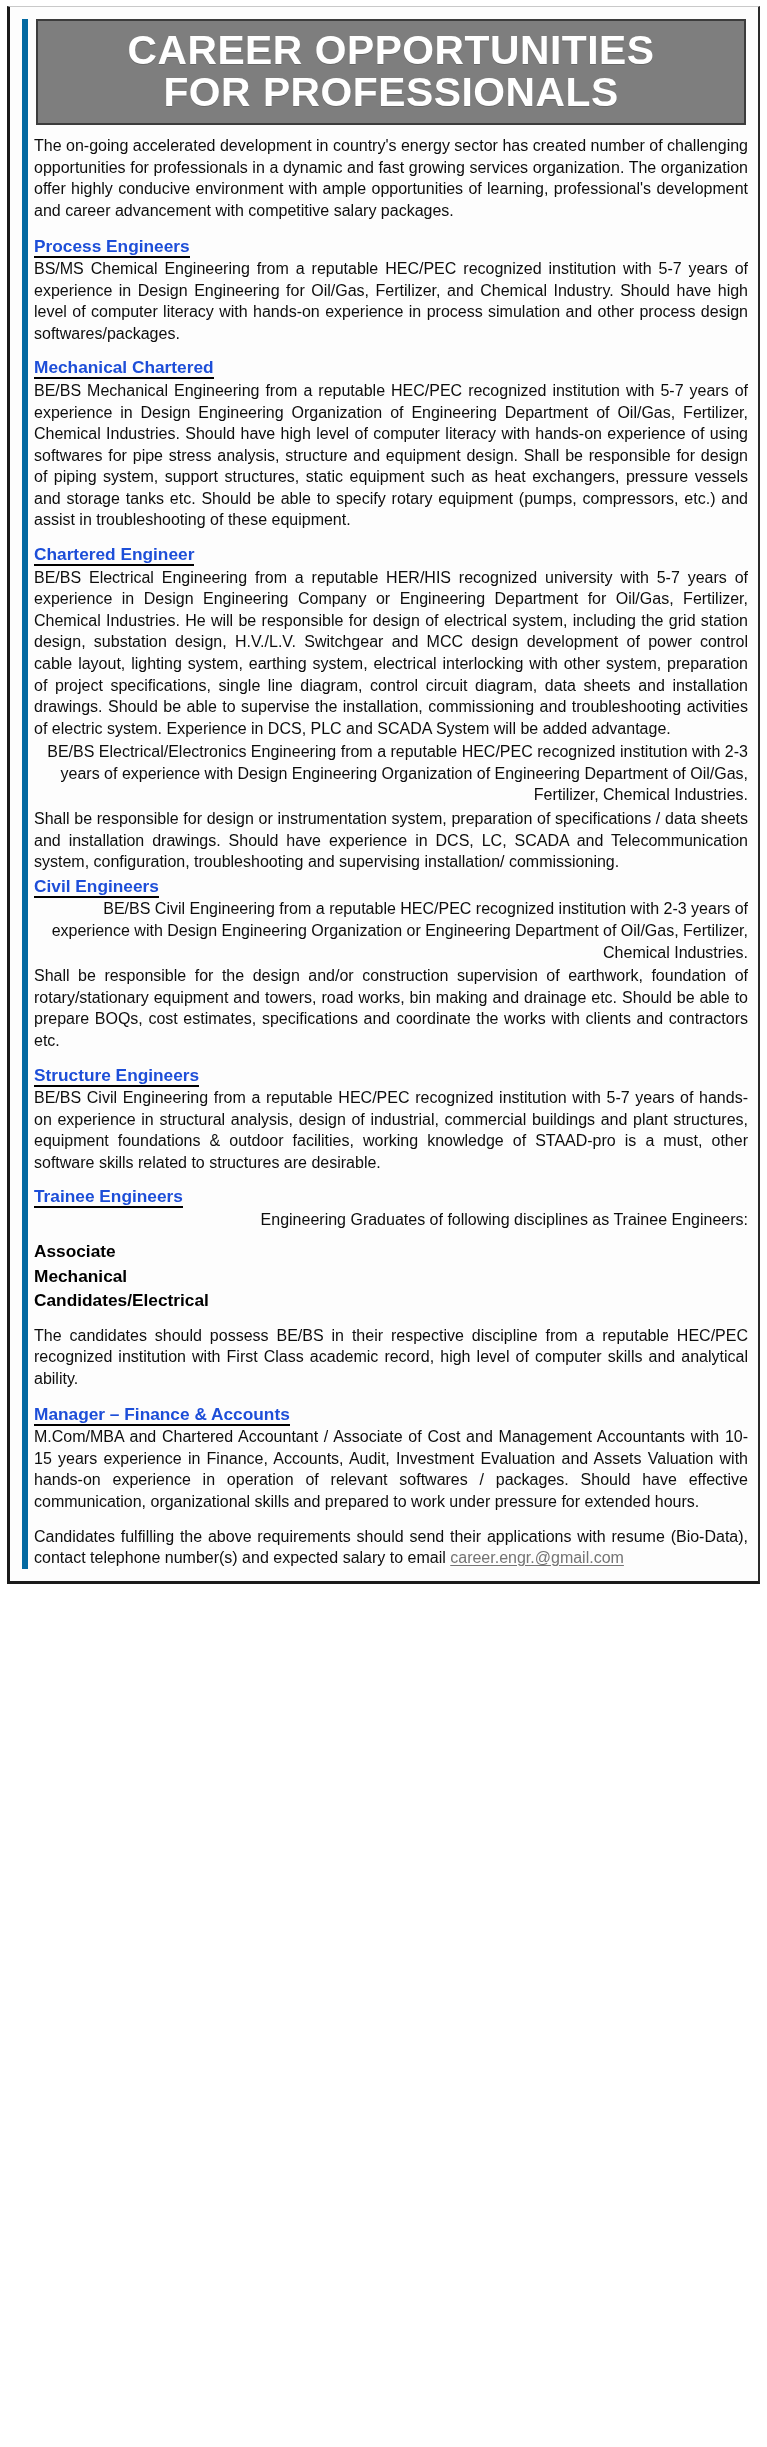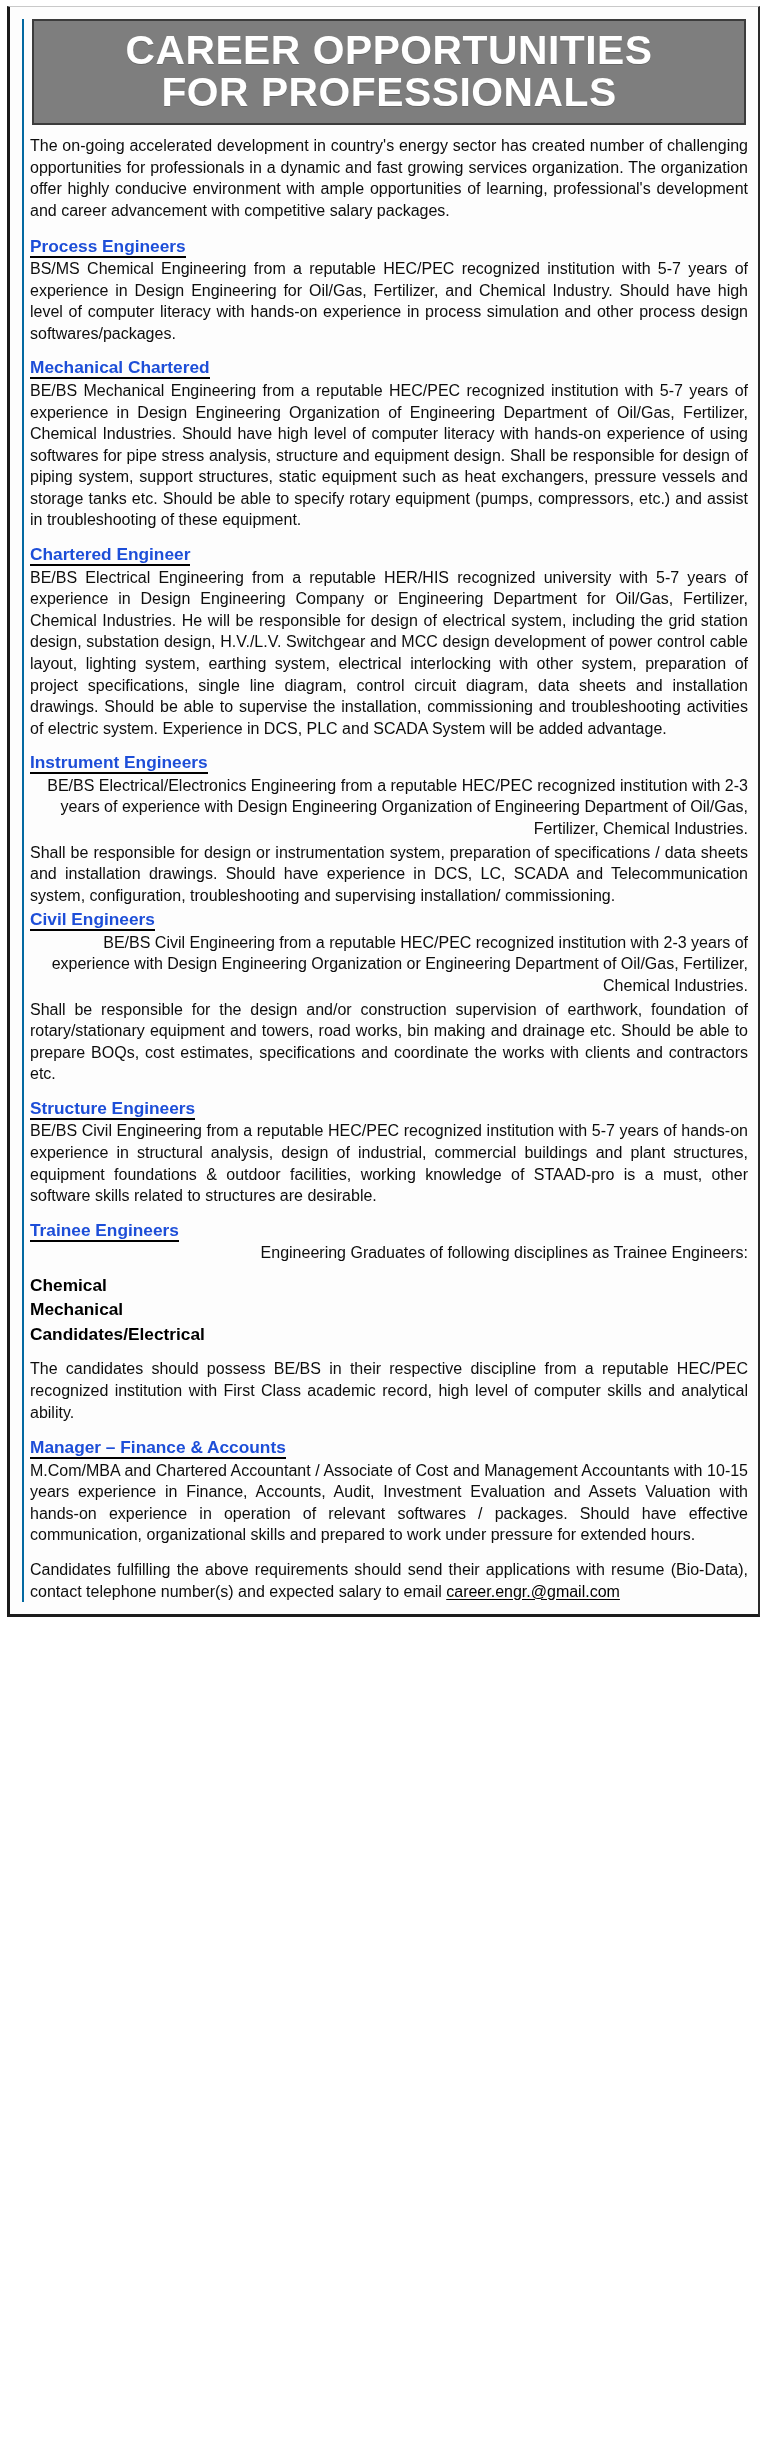--- a/index.html
+++ b/index.html
@@ -23,21 +23,21 @@
   #ad-frame {
     border-left: 3px solid #1b1b1b;
     border-right: 2px solid #2a2a2a;
     border-bottom: 3px solid #1b1b1b;
     border-top: 1px solid #c9c9c9;
     box-sizing: border-box;
     padding: 8px 10px 10px 12px;
     background: #fdfdfd;
   }
   #ad-inner-rule {
-    border-left: 2px solid #0369a1;
+    border-left: 6px solid #0369a1;
     box-sizing: border-box;
     padding-left: 6px;
   }
 
   
   #headline-banner {
     background: #7e7e7e;
     border: 2px solid #3c3c3c;
     box-sizing: border-box;
     margin: 4px 2px 10px 2px;
@@ -91,21 +91,21 @@
     font-size: 17.3px;
     line-height: 1.3;
     font-weight: bold;
     color: #000;
     margin: 0;
     padding: 1px 0 1px 0;
   }
   .disc-list { margin: 9px 0 12px 0; }
 
   .email-link {
-    color: #000000;
+    color: #737373;
     text-decoration: underline;
     text-underline-offset: 2px;
   }
   .inline { display: inline; }
 </style>
 </head>
 <body>
 
 <div id="ad-page">
   <div id="ad-frame">
@@ -126,44 +126,41 @@
       <h2 class="section-head">
         <span class="t">Mechanical Chartered</span>
       </h2>
       <p class="para">BE/BS Mechanical Engineering from a reputable HEC/PEC recognized institution with 5-7 years of experience in Design Engineering Organization of Engineering Department of Oil/Gas, Fertilizer, Chemical Industries. Should have high level of computer literacy with hands-on experience of using softwares for pipe stress analysis, structure and equipment design. Shall be responsible for design of piping system, support structures, static equipment such as heat exchangers, pressure vessels and storage tanks etc. Should be able to specify rotary equipment (pumps, compressors, etc.) and assist in troubleshooting of these equipment.</p>
 
       <h2 class="section-head">
         <span class="t">Chartered Engineer</span>
       </h2>
       <p class="para">BE/BS Electrical Engineering from a reputable HER/HIS recognized university with 5-7 years of experience in Design Engineering Company or Engineering Department for Oil/Gas, Fertilizer, Chemical Industries. He will be responsible for design of electrical system, including the grid station design, substation design, H.V./L.V. Switchgear and MCC design development of power control cable layout, lighting system, earthing system, electrical interlocking with other system, preparation of project specifications, single line diagram, control circuit diagram, data sheets and installation drawings. Should be able to supervise the installation, commissioning and troubleshooting activities of electric system. Experience in DCS, PLC and SCADA System will be added advantage.</p>
 
-      <h2 class="section-head">
-        <span class="t">Instrument Engineers</span>
-      </h2>
       <p class="para nojust">BE/BS Electrical/Electronics Engineering from a reputable HEC/PEC recognized institution with 2-3 years of experience with Design Engineering Organization of Engineering Department of Oil/Gas, Fertilizer, Chemical Industries.</p>
       <p class="para">Shall be responsible for design or instrumentation system, preparation of specifications / data sheets and installation drawings. Should have experience in DCS, LC, SCADA and Telecommunication system, configuration, troubleshooting and supervising installation/ commissioning.</p>
 
       <h2 class="section-head tight">
         <span class="t">Civil Engineers</span>
       </h2>
       <p class="para nojust">BE/BS Civil Engineering from a reputable HEC/PEC recognized institution with 2-3 years of experience with Design Engineering Organization or Engineering Department of Oil/Gas, Fertilizer, Chemical Industries.</p>
       <p class="para">Shall be responsible for the design and/or construction supervision of earthwork, foundation of rotary/stationary equipment and towers, road works, bin making and drainage etc. Should be able to prepare BOQs, cost estimates, specifications and coordinate the works with clients and contractors etc.</p>
 
       <h2 class="section-head">
         <span class="t">Structure Engineers</span>
       </h2>
       <p class="para">BE/BS Civil Engineering from a reputable HEC/PEC recognized institution with 5-7 years of hands-on experience in structural analysis, design of industrial, commercial buildings and plant structures, equipment foundations &amp; outdoor facilities, working knowledge of STAAD-pro is a must, other software skills related to structures are desirable.</p>
 
       <h2 class="section-head">
         <span class="t">Trainee Engineers</span>
       </h2>
       <p class="para nojust">Engineering Graduates of following disciplines as Trainee Engineers:</p>
 
       <div class="disc-list">
-        <p class="discipline">Chemical</p>
+        <p class="discipline">Associate</p>
         <p class="discipline">Mechanical</p>
         <p class="discipline">Candidates/Electrical</p>
       </div>
 
       <p class="para gap-after">The candidates should possess BE/BS in their respective discipline from a reputable HEC/PEC recognized institution with First Class academic record, high level of computer skills and analytical ability.</p>
 
       <h2 class="section-head">
         <span class="t">Manager – Finance &amp; Accounts</span>
       </h2>
       <p class="para gap-after">M.Com/MBA and Chartered Accountant / Associate of Cost and Management Accountants with 10-15 years experience in Finance, Accounts, Audit, Investment Evaluation and Assets Valuation with hands-on experience in operation of relevant softwares / packages. Should have effective communication, organizational skills and prepared to work under pressure for extended hours.</p>

